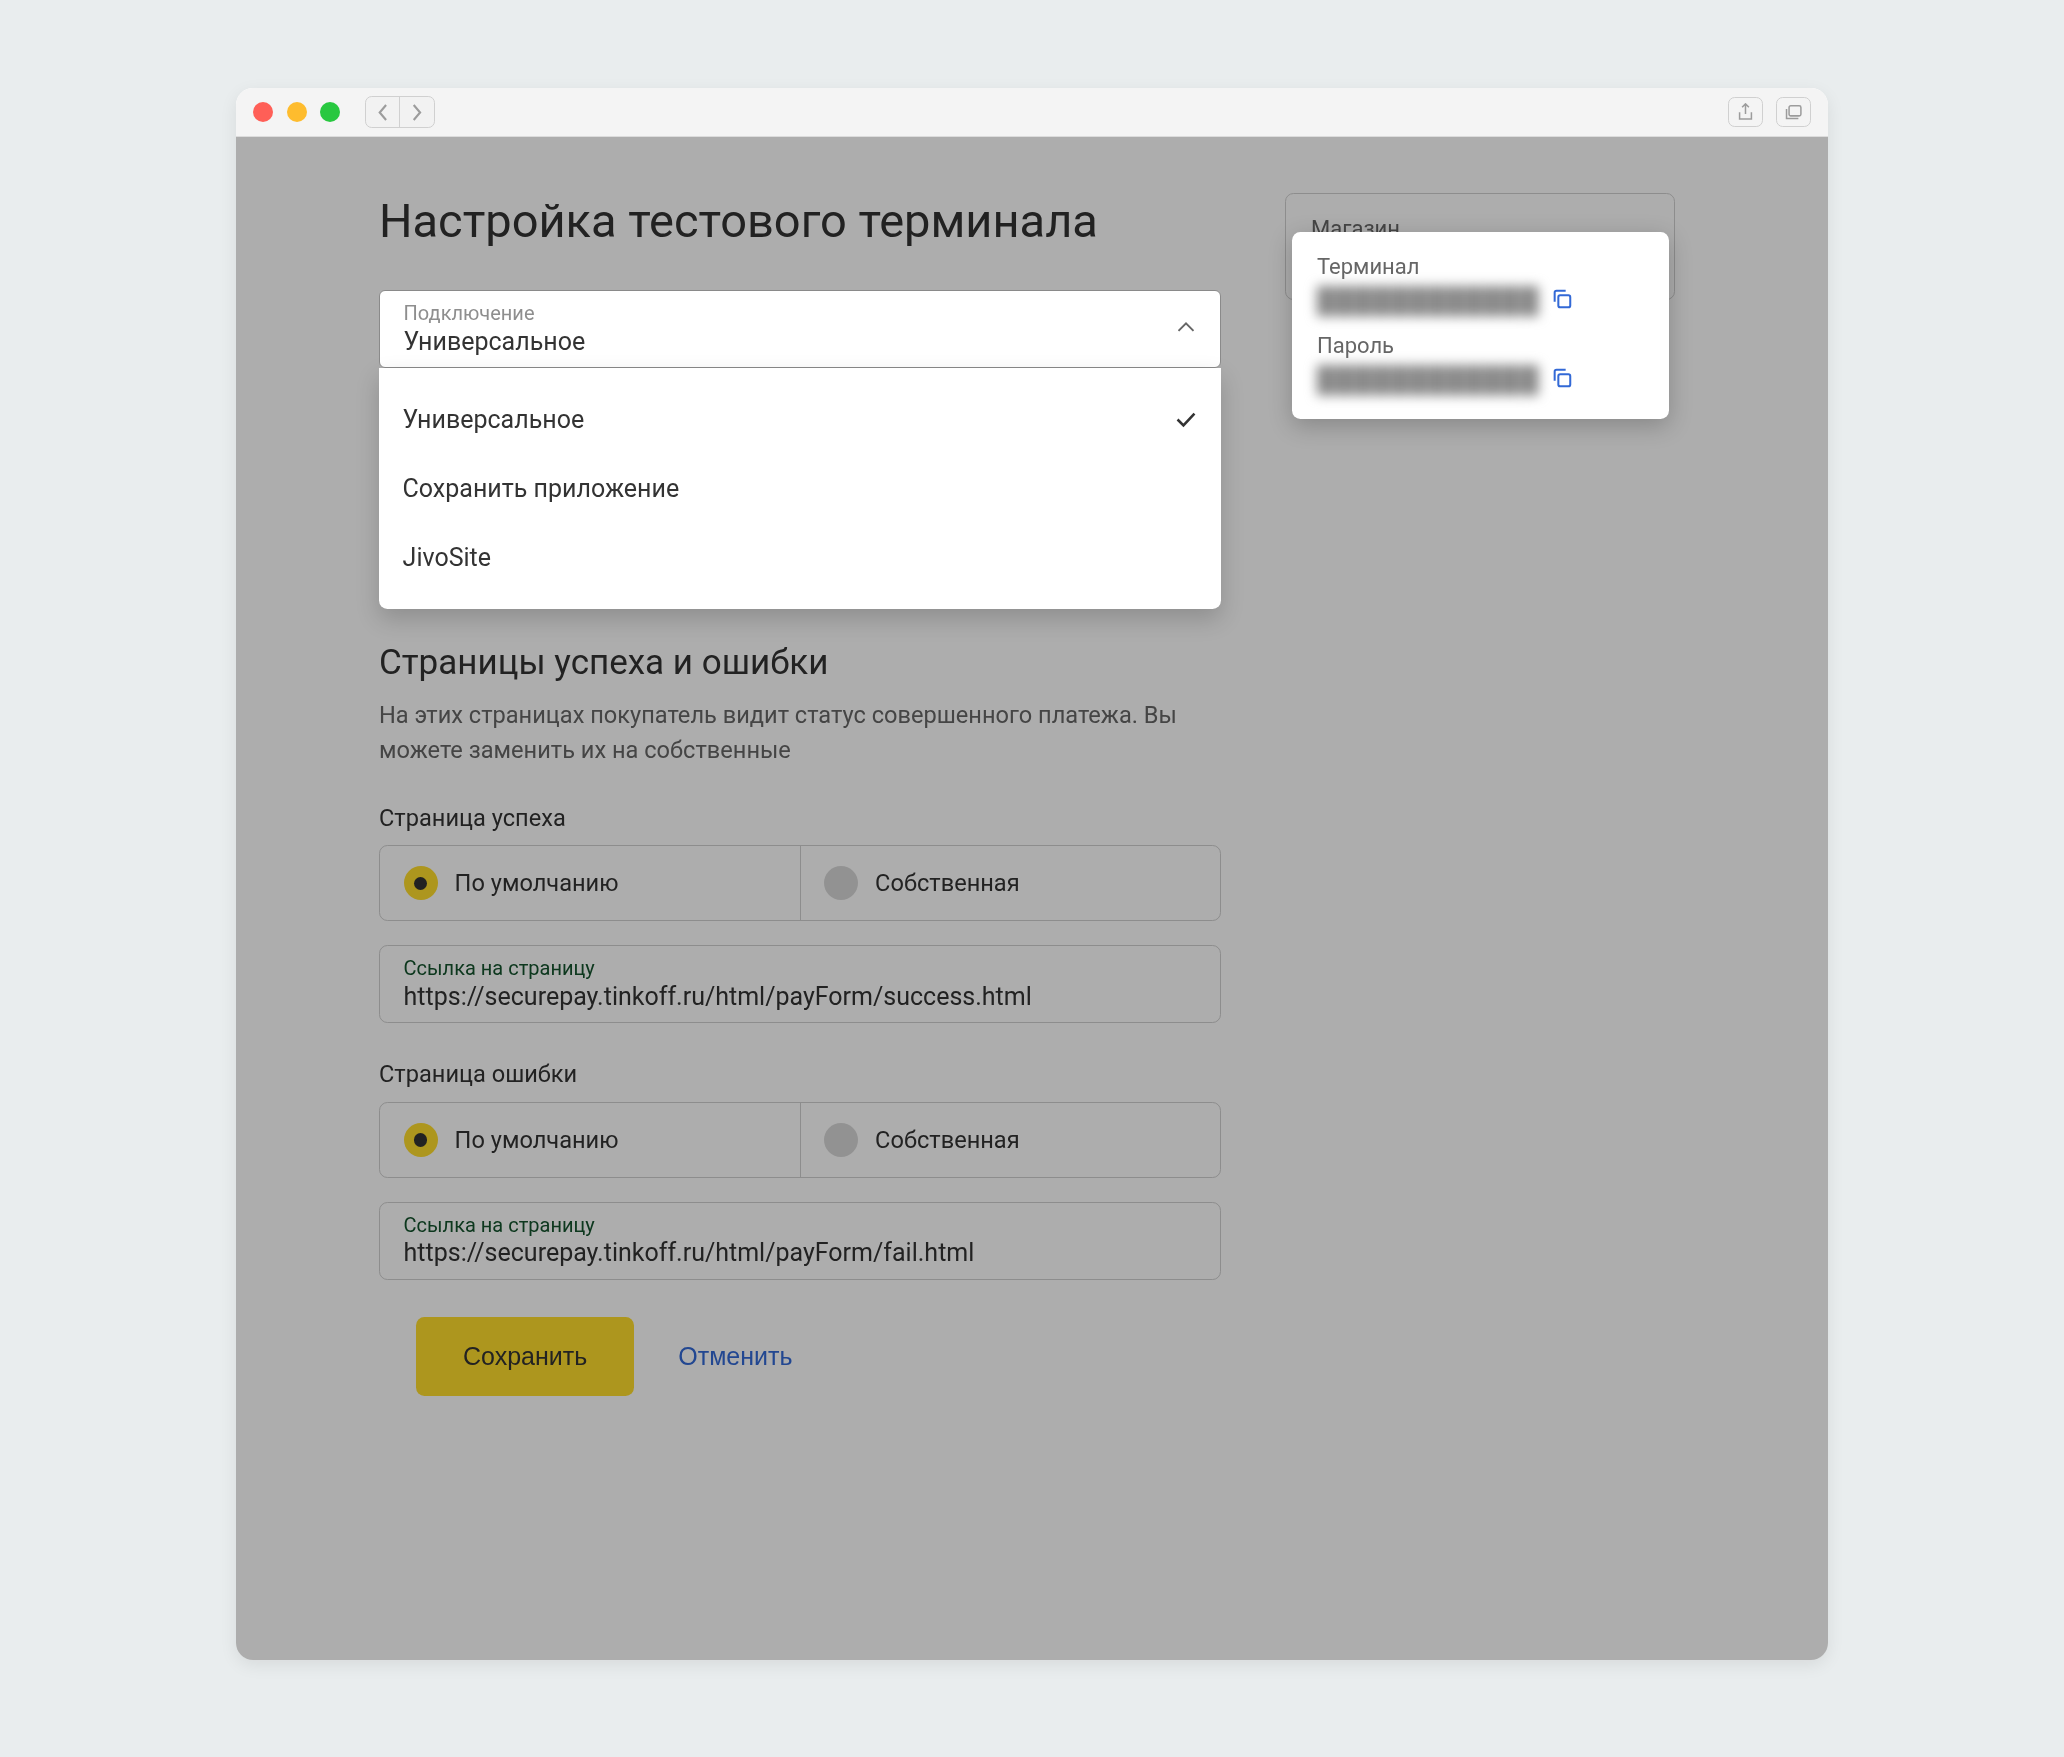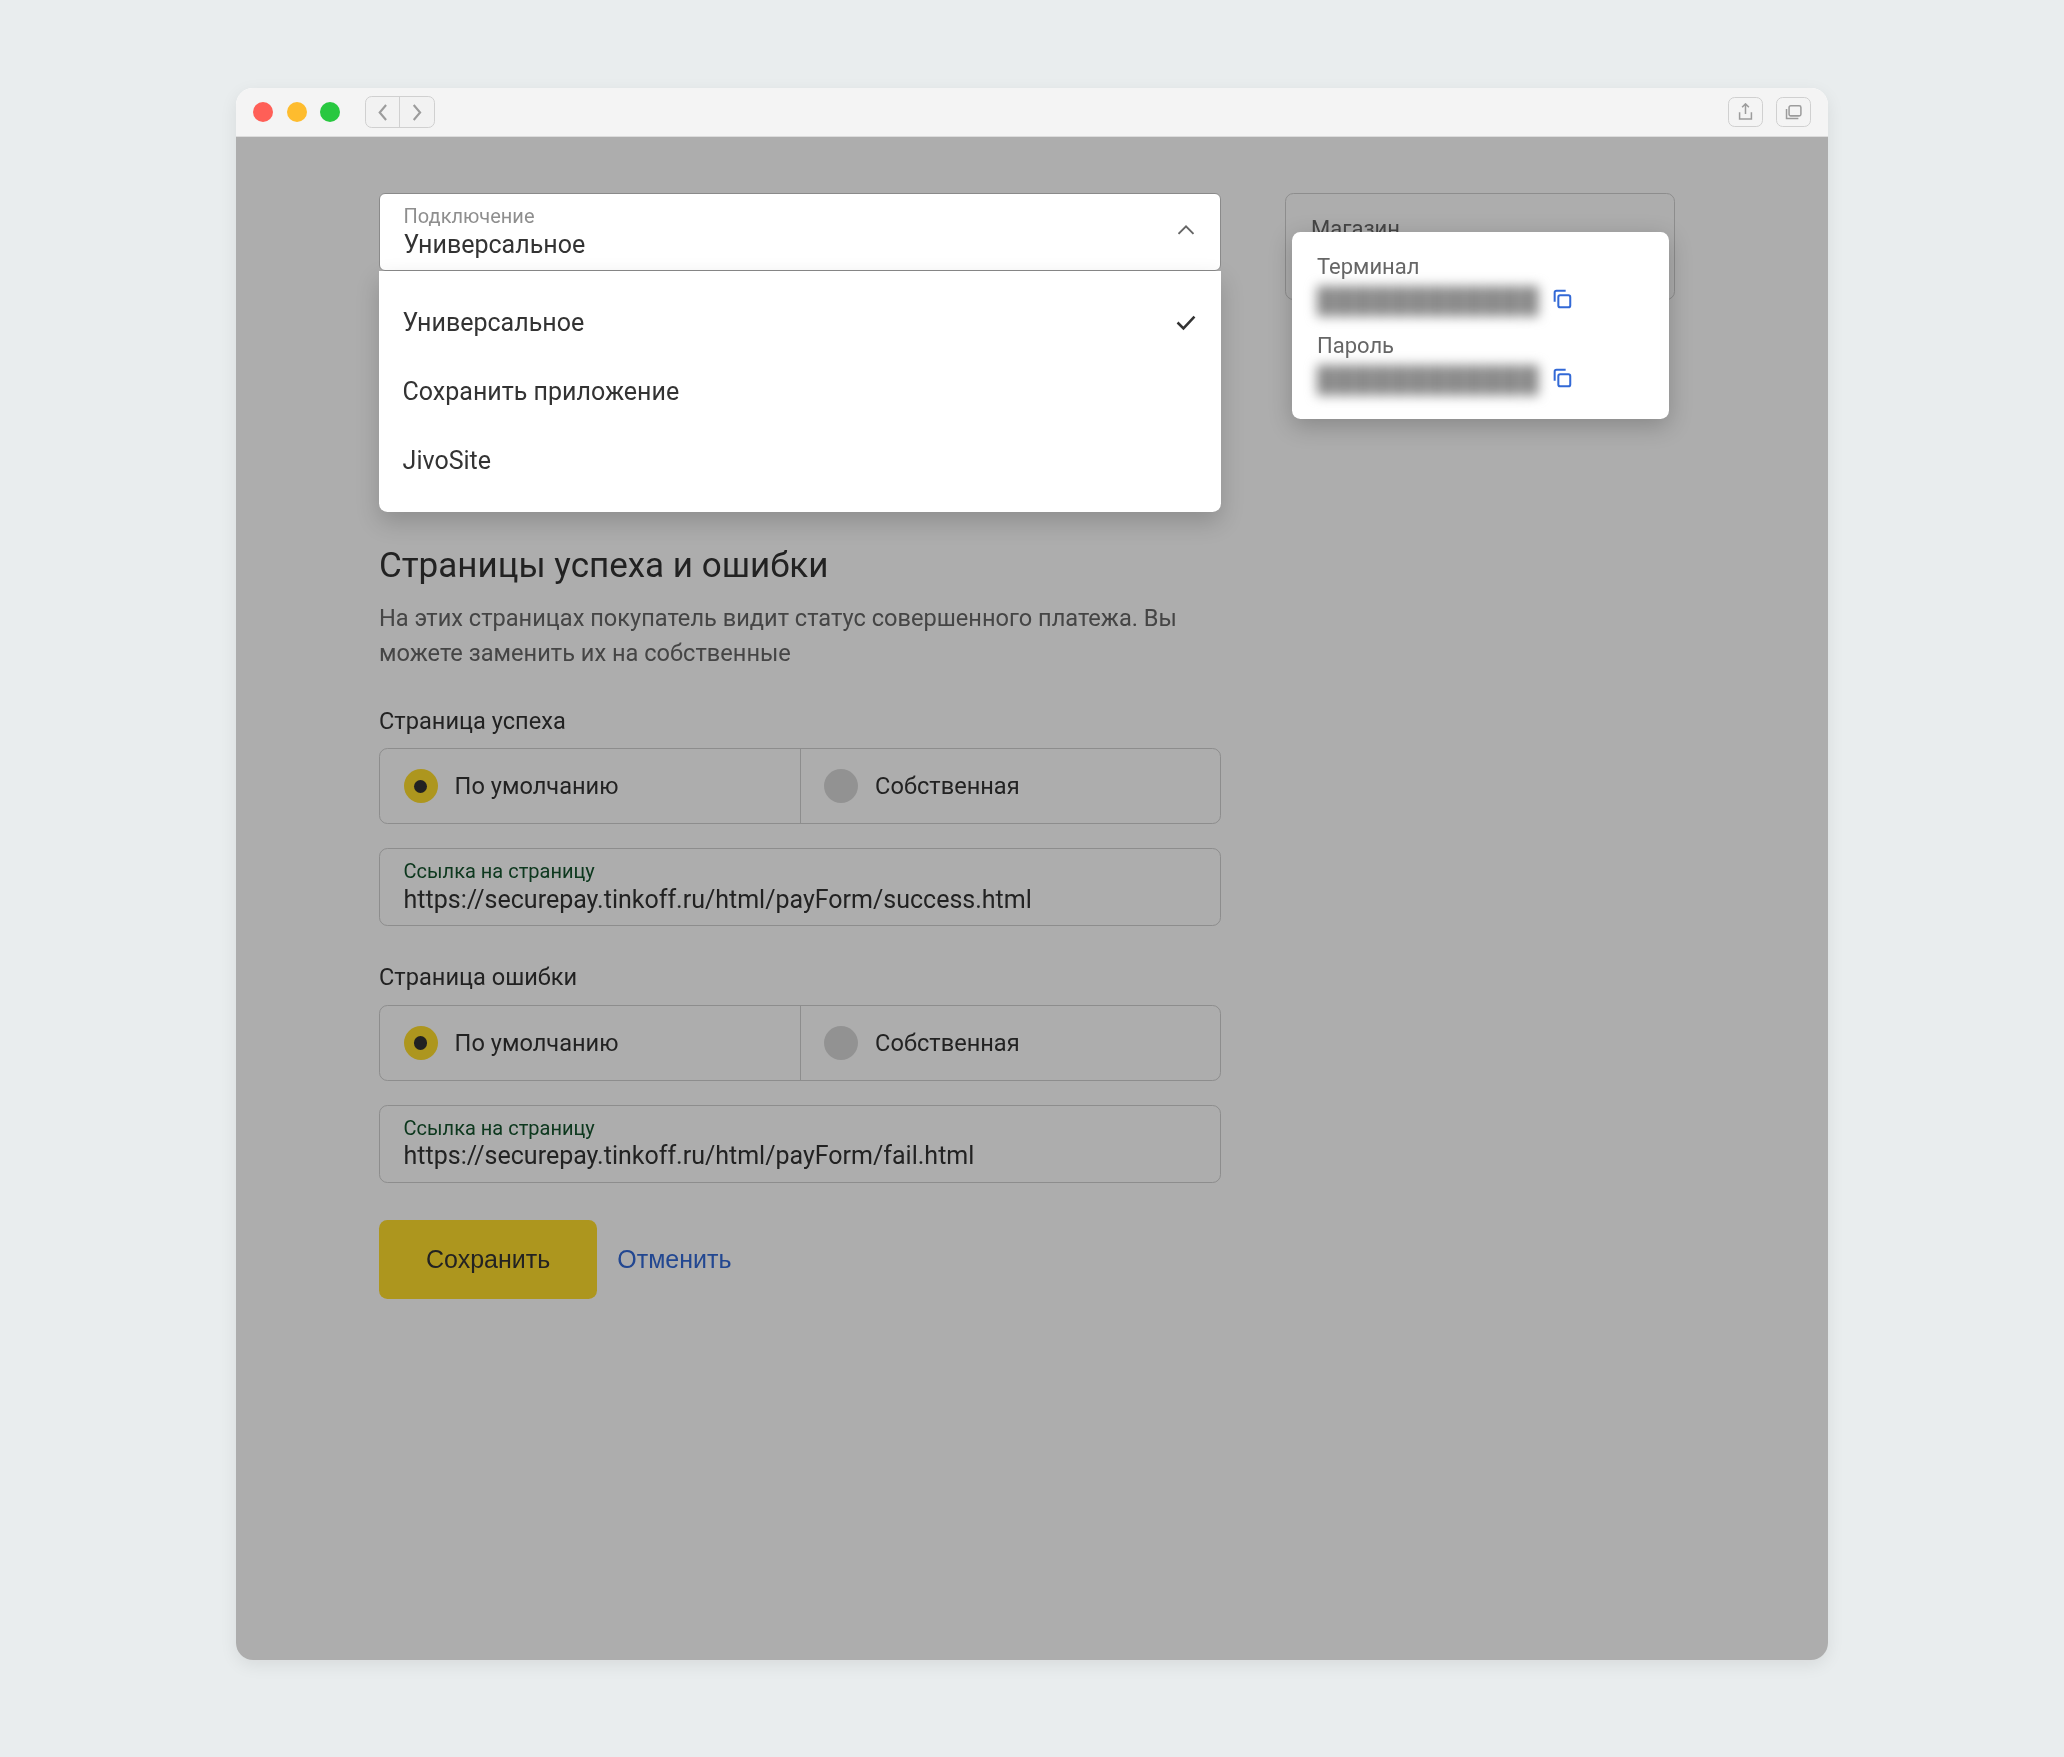--- a/index.html
+++ b/index.html
@@ -193,21 +193,21 @@
 
 .text-input {
   border: 0.8px solid #d0d0d0;
   border-radius: 8.4px;
   padding: 10px 23.6px 11.8px 23.6px;
   margin-bottom: 37px;
 }
 .text-input .lab { font-size: 20px; color: #14532d; }
 .text-input .val { font-size: 25px; color: #333; margin-top: 1.7px; }
 
-.button-row { display: flex; gap: 20px; align-items: center; margin-top: 20px; }
+.button-row { display: flex; gap: 44px; align-items: center; margin-top: 20px; margin-left: 37px; }
 .btn-primary {
   background: #ffdd2d;
   color: #333;
   font-size: 25px;
   padding: 25px 47px;
   border-radius: 8.4px;
   border: none;
 }
 .btn-link {
   color: #3369d6;
@@ -289,20 +289,21 @@
           </svg>
       </div>
     </div>
   </div>
 
   <div class="content-wrap">
 
     <div class="page">
 
       <div class="main-col">
+        <h1>Настройка тестового терминала</h1>
 
         <div class="select-wrap">
           <div class="select-box">
             <div class="select-label">Подключение</div>
             <div class="select-value">Универсальное</div>
             <div class="chevron">
               <svg width="20" height="13.5" viewBox="0 0 24 16">
                   <path d="M3 12 L12 3 L21 12" stroke="currentColor" stroke-width="2.4" fill="none"></path>
                 </svg>
             </div>

